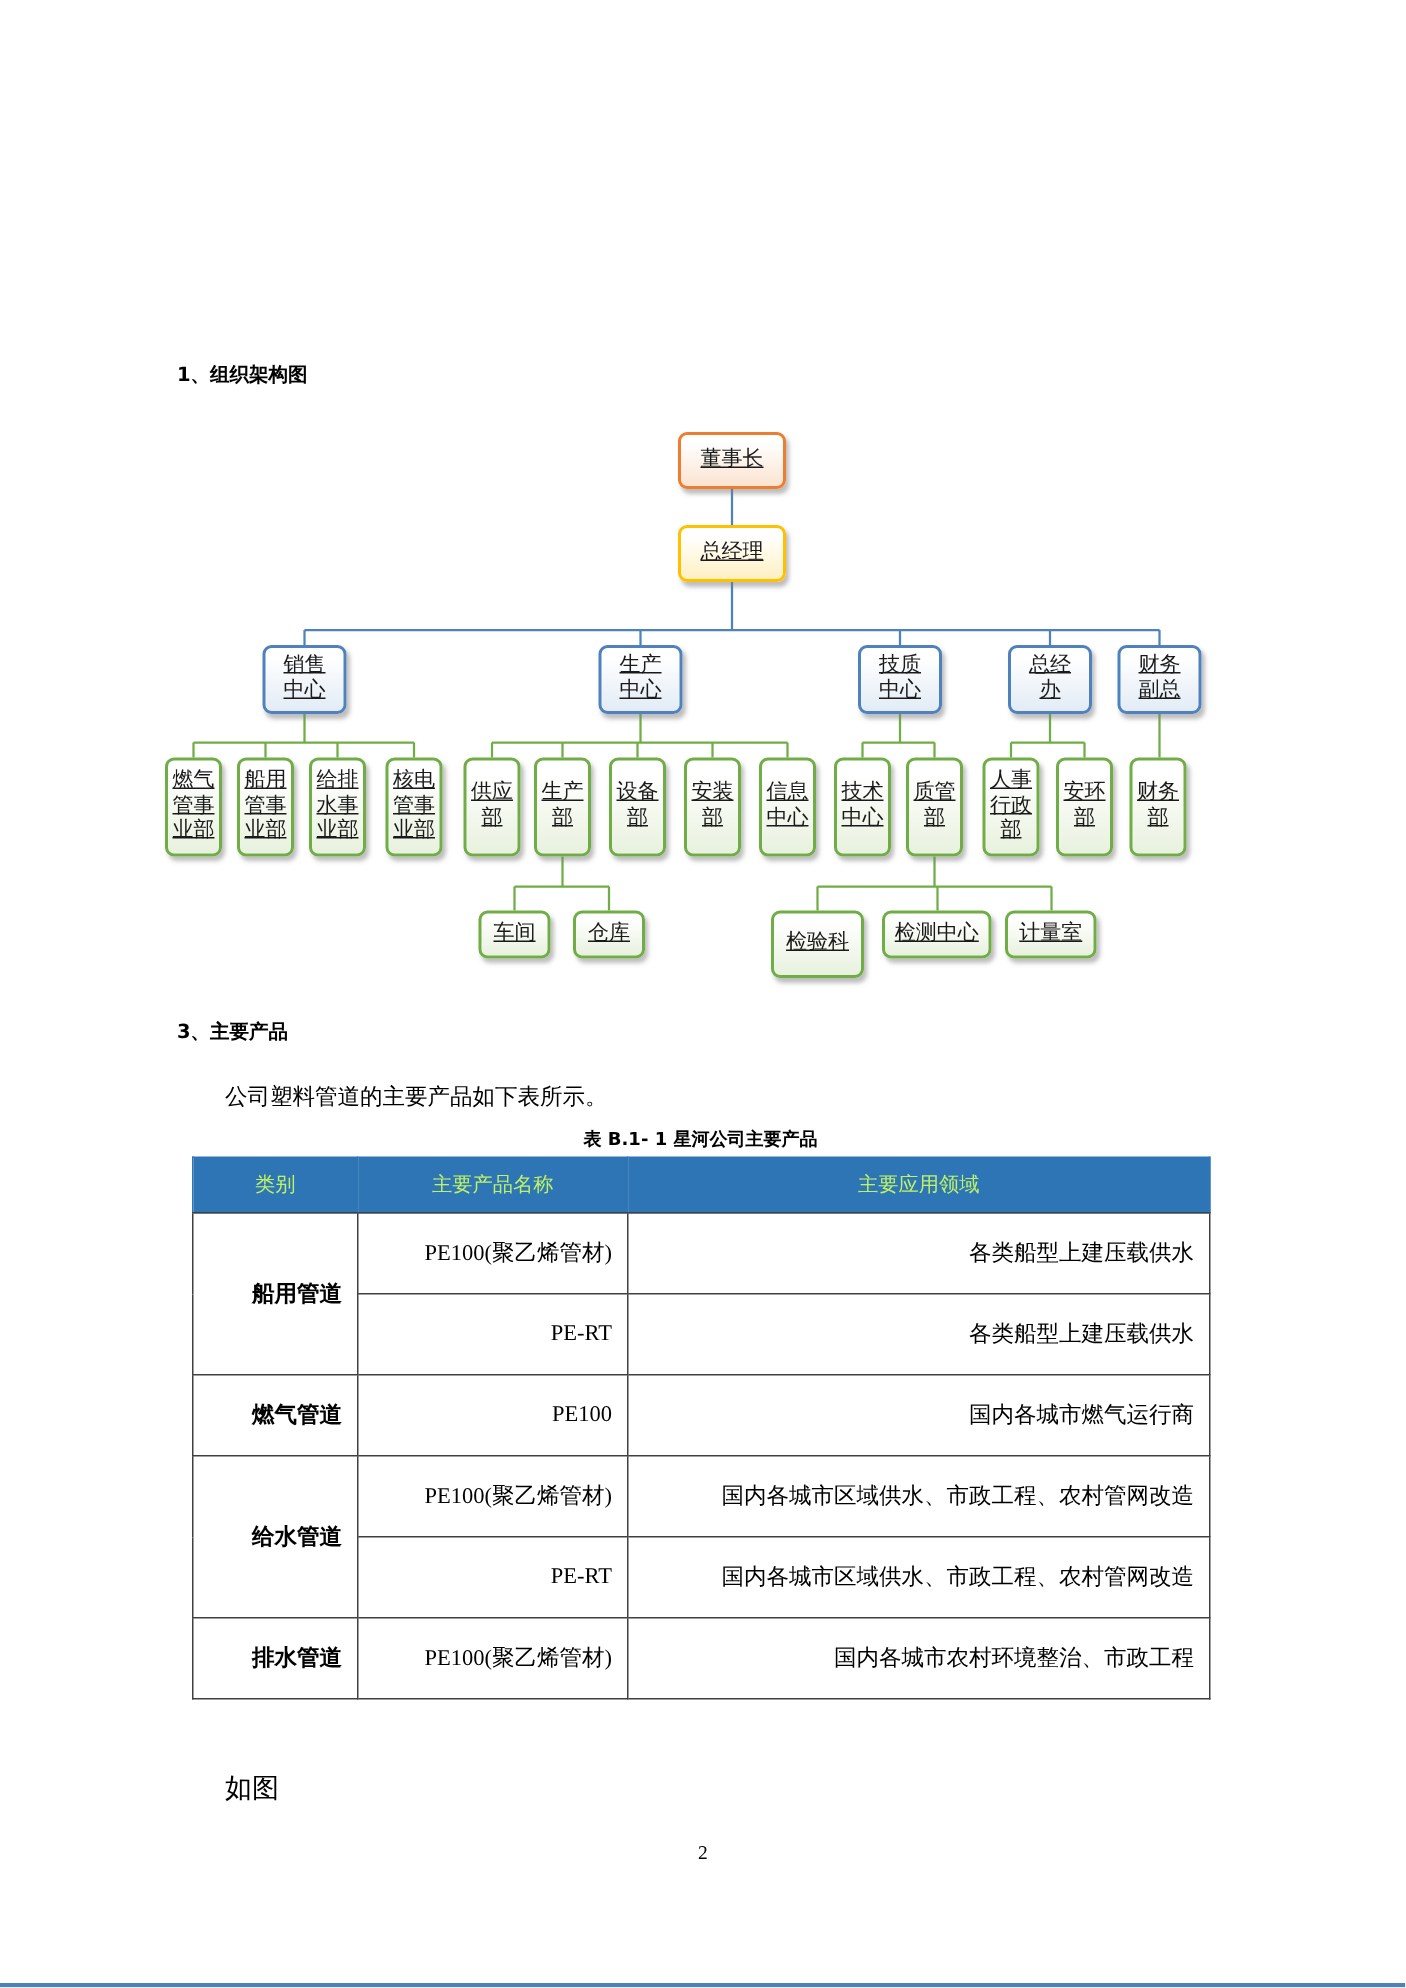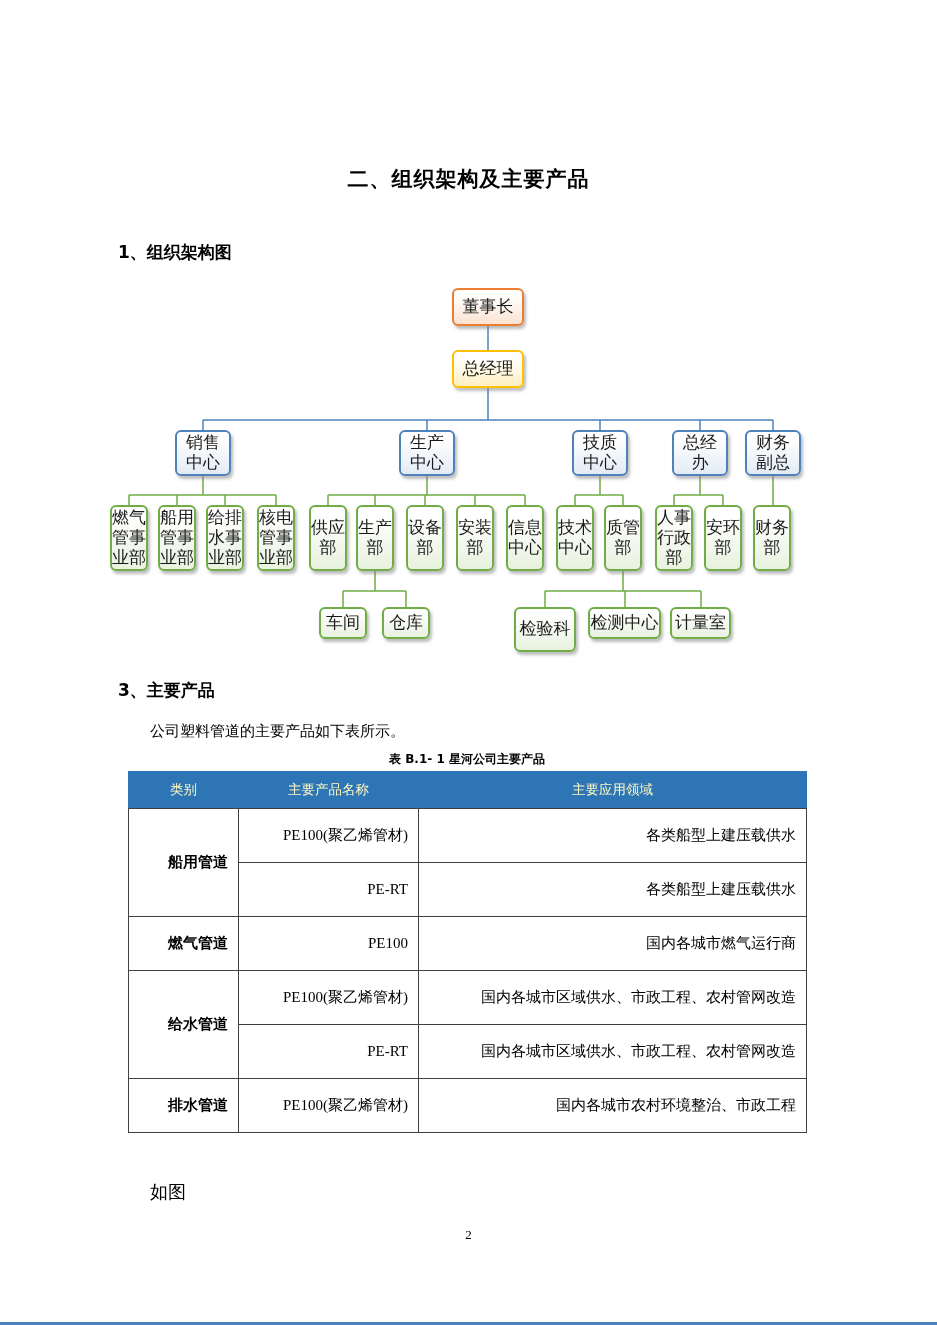--- a/index.html
+++ b/index.html
@@ -9,65 +9,64 @@
     font-family:"Liberation Serif","DejaVu Serif",serif; color:#000;
     overflow:hidden; margin:0 auto;
   }
   .doc-title {
     position:absolute; top:165px; left:0; width:100%; text-align:center;
     font-family:"DejaVu Sans","Liberation Sans",sans-serif; font-weight:bold; font-size:21px;
     letter-spacing:1px;
   }
   .sec-heading {
     position:absolute; font-family:"DejaVu Sans","Liberation Sans",sans-serif;
-    font-weight:bold; font-size:17px; color:#000;
+    font-weight:bold; font-size:13px; color:#000;
   }
   #sec1 { left:118px; top:241px; }
   #sec2 { left:118px; top:679px; }
   .intro   { position:absolute; left:150px; top:722px; font-size:15px; }
   .fig-note{ position:absolute; left:150px; top:1180px; font-size:18px; }
   .page-num{ position:absolute; top:1227px; left:0; width:100%; text-align:center; font-size:13px; }
 
   
   .chart { position:absolute; left:0; top:280px; width:937px; height:375px; }
   .chart svg { position:absolute; left:0; top:0; }
   .obox {
     position:absolute; border-radius:6px; display:flex; align-items:center; justify-content:center;
     text-align:center; box-shadow:2px 3px 3px rgba(125,125,125,0.5);
   }
-  .obox span { white-space:pre-line; font-size:17px; line-height:1.18; color:#1a1a1a; }
+  .obox span { white-space:pre-line; font-size:14px; line-height:1.18; color:#1a1a1a;text-decoration:underline; }
   .orange { border:2px solid #ED7D31; background:linear-gradient(180deg,#ffffff 15%,#fbe3d1); }
   .gold   { border:2px solid #FFC000; background:linear-gradient(180deg,#ffffff 15%,#fff0c2); }
   .blue   { border:2px solid #4F81BD; background:linear-gradient(180deg,#ffffff 15%,#e2ebf5); }
   .green  { border:2px solid #70AD47; background:linear-gradient(180deg,#ffffff 15%,#e8f1de); }
 
   
   .cap {
     position:absolute; left:128px; top:751px; width:678px; text-align:center;
     font-family:"DejaVu Sans","Liberation Sans",sans-serif; font-weight:bold; font-size:12px;
   }
   .ptable { position:absolute; left:128px; top:771px; width:678px; border-collapse:collapse; table-layout:fixed; }
   .ptable th {
-    background:#2E75B6; color:#fef9c3;
+    background:#2E75B6; color:#bef264;
     font-family:"Liberation Sans","DejaVu Sans",sans-serif; font-weight:normal; font-size:13.5px;
     height:37px; border:1px solid #2E75B6; border-bottom:1px solid #404040; text-align:center;
   }
   .ptable td {
     border:1px solid #404040; font-size:15px; height:54px;
     vertical-align:middle; padding:0 10px; text-align:right;
   }
   .ptable td.cat { font-weight:bold; padding-left:0; }
   .bottom-edge { position:absolute; left:0; bottom:0; width:100%; height:3px; background:#4F81BD; }
 </style>
 </head>
 <body>
 
 <div class="page">
 
-  <div class="doc-title">二、组织架构及主要产品</div>
 
   <div id="sec1" class="sec-heading">1、组织架构图</div>
 
   <div class="chart">
     <svg width="937" height="375" viewBox="0 0 937 375">
       <path fill="none" stroke="#4F81BD" stroke-width="1.5" d="M488,46 L488,70 M488,108 L488,140 M203,140 L773,140 M203,140 L203,150 M427,140 L427,150 M600,140 L600,150 M700,140 L700,150 M773,140 L773,150"></path>
       <path fill="none" stroke="#70AD47" stroke-width="1.5" d="M203,196 L203,215 M129,215 L276,215 M129,215 L129,225 M177,215 L177,225 M225,215 L225,225 M276,215 L276,225
            M427,196 L427,215 M328,215 L525,215 M328,215 L328,225 M375,215 L375,225 M425,215 L425,225 M475,215 L475,225 M525,215 L525,225
            M600,196 L600,215 M575,215 L623,215 M575,215 L575,225 M623,215 L623,225
            M700,196 L700,215 M674,215 L723,215 M674,215 L674,225 M723,215 L723,225

